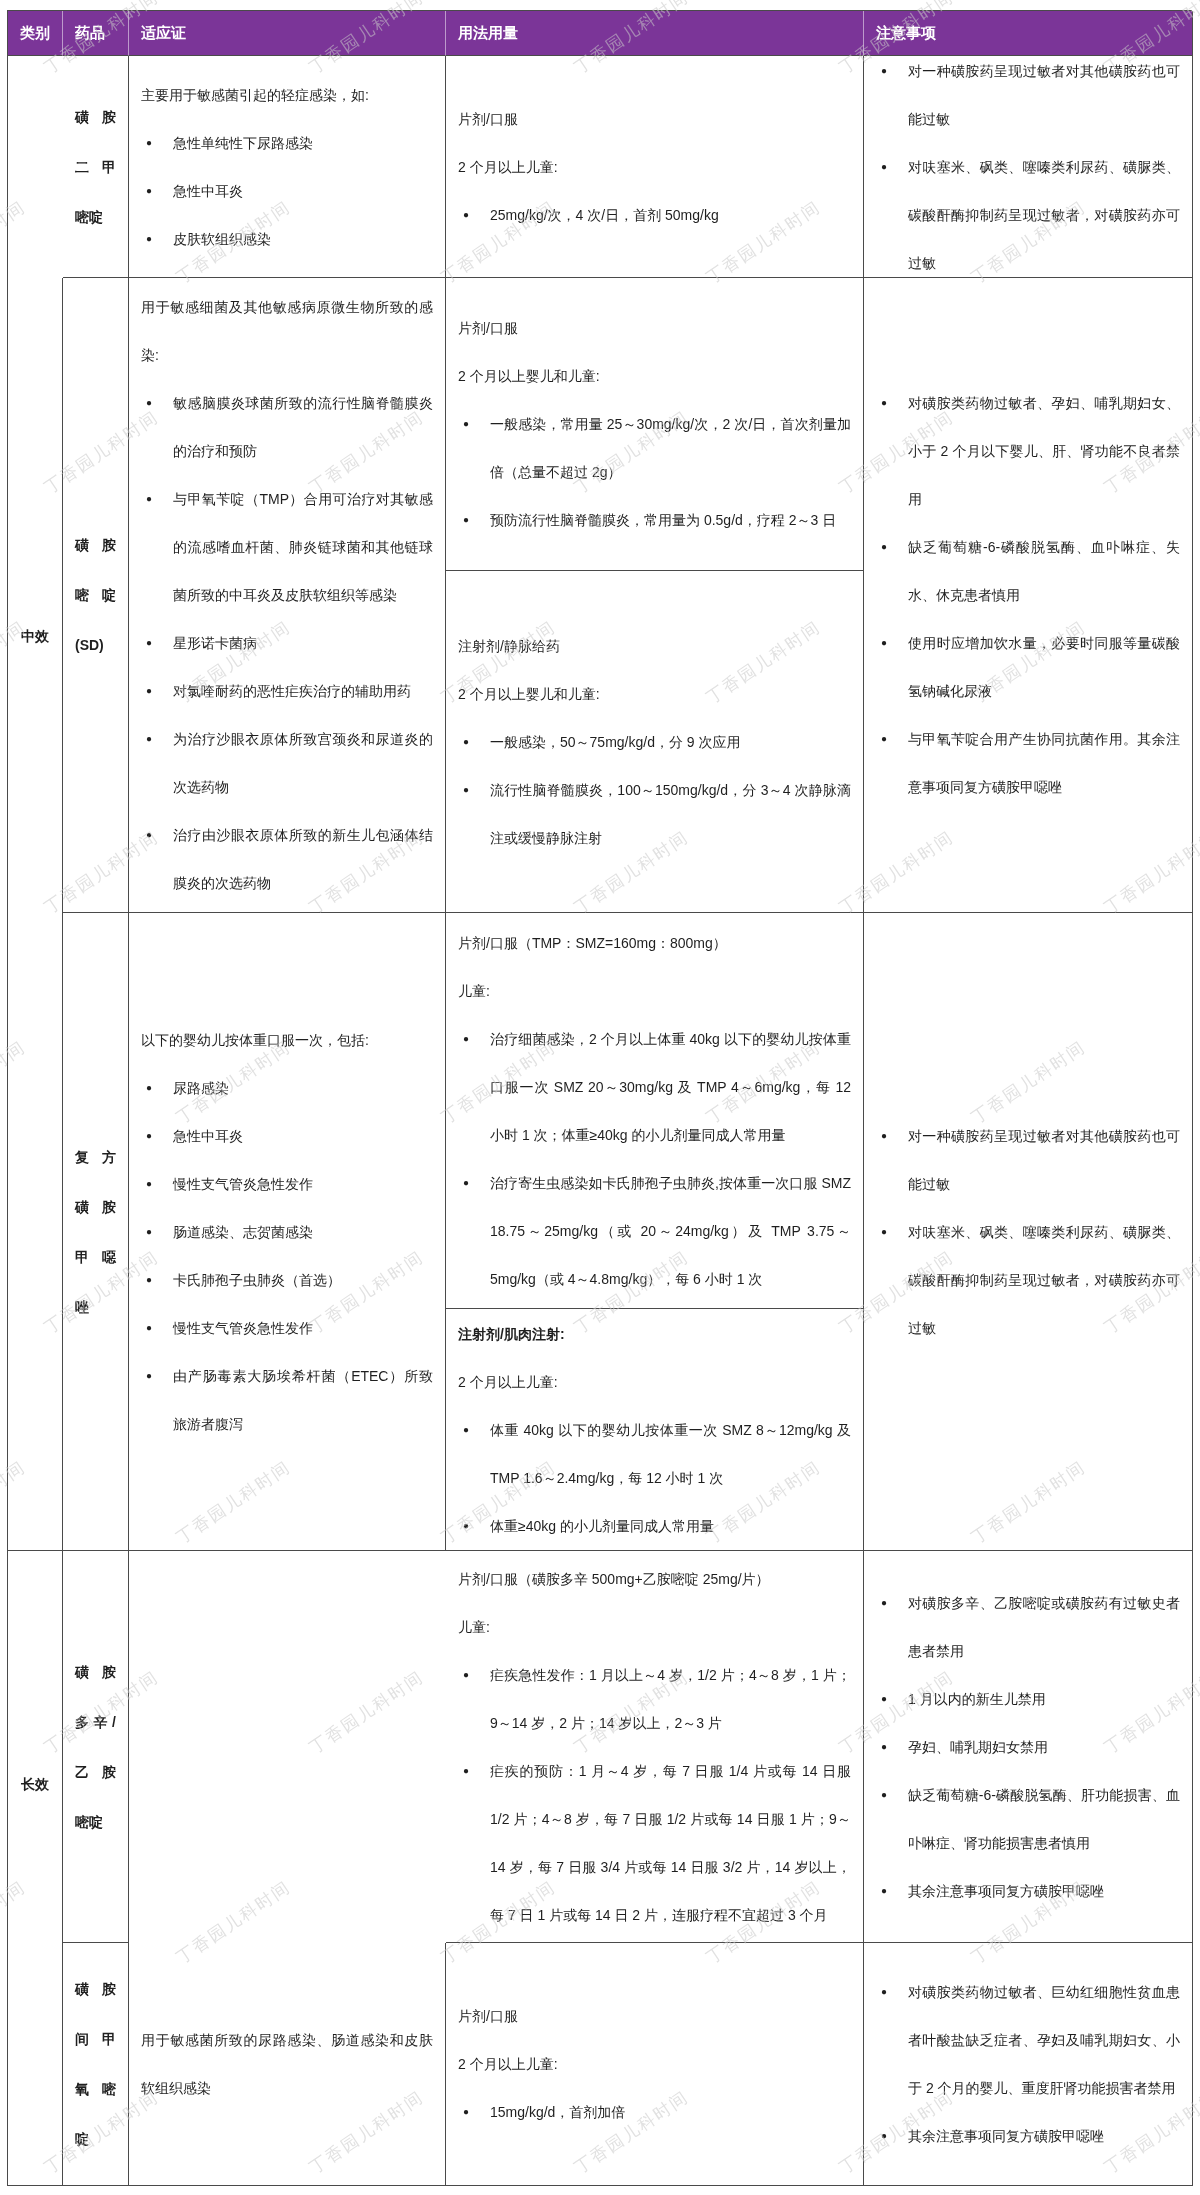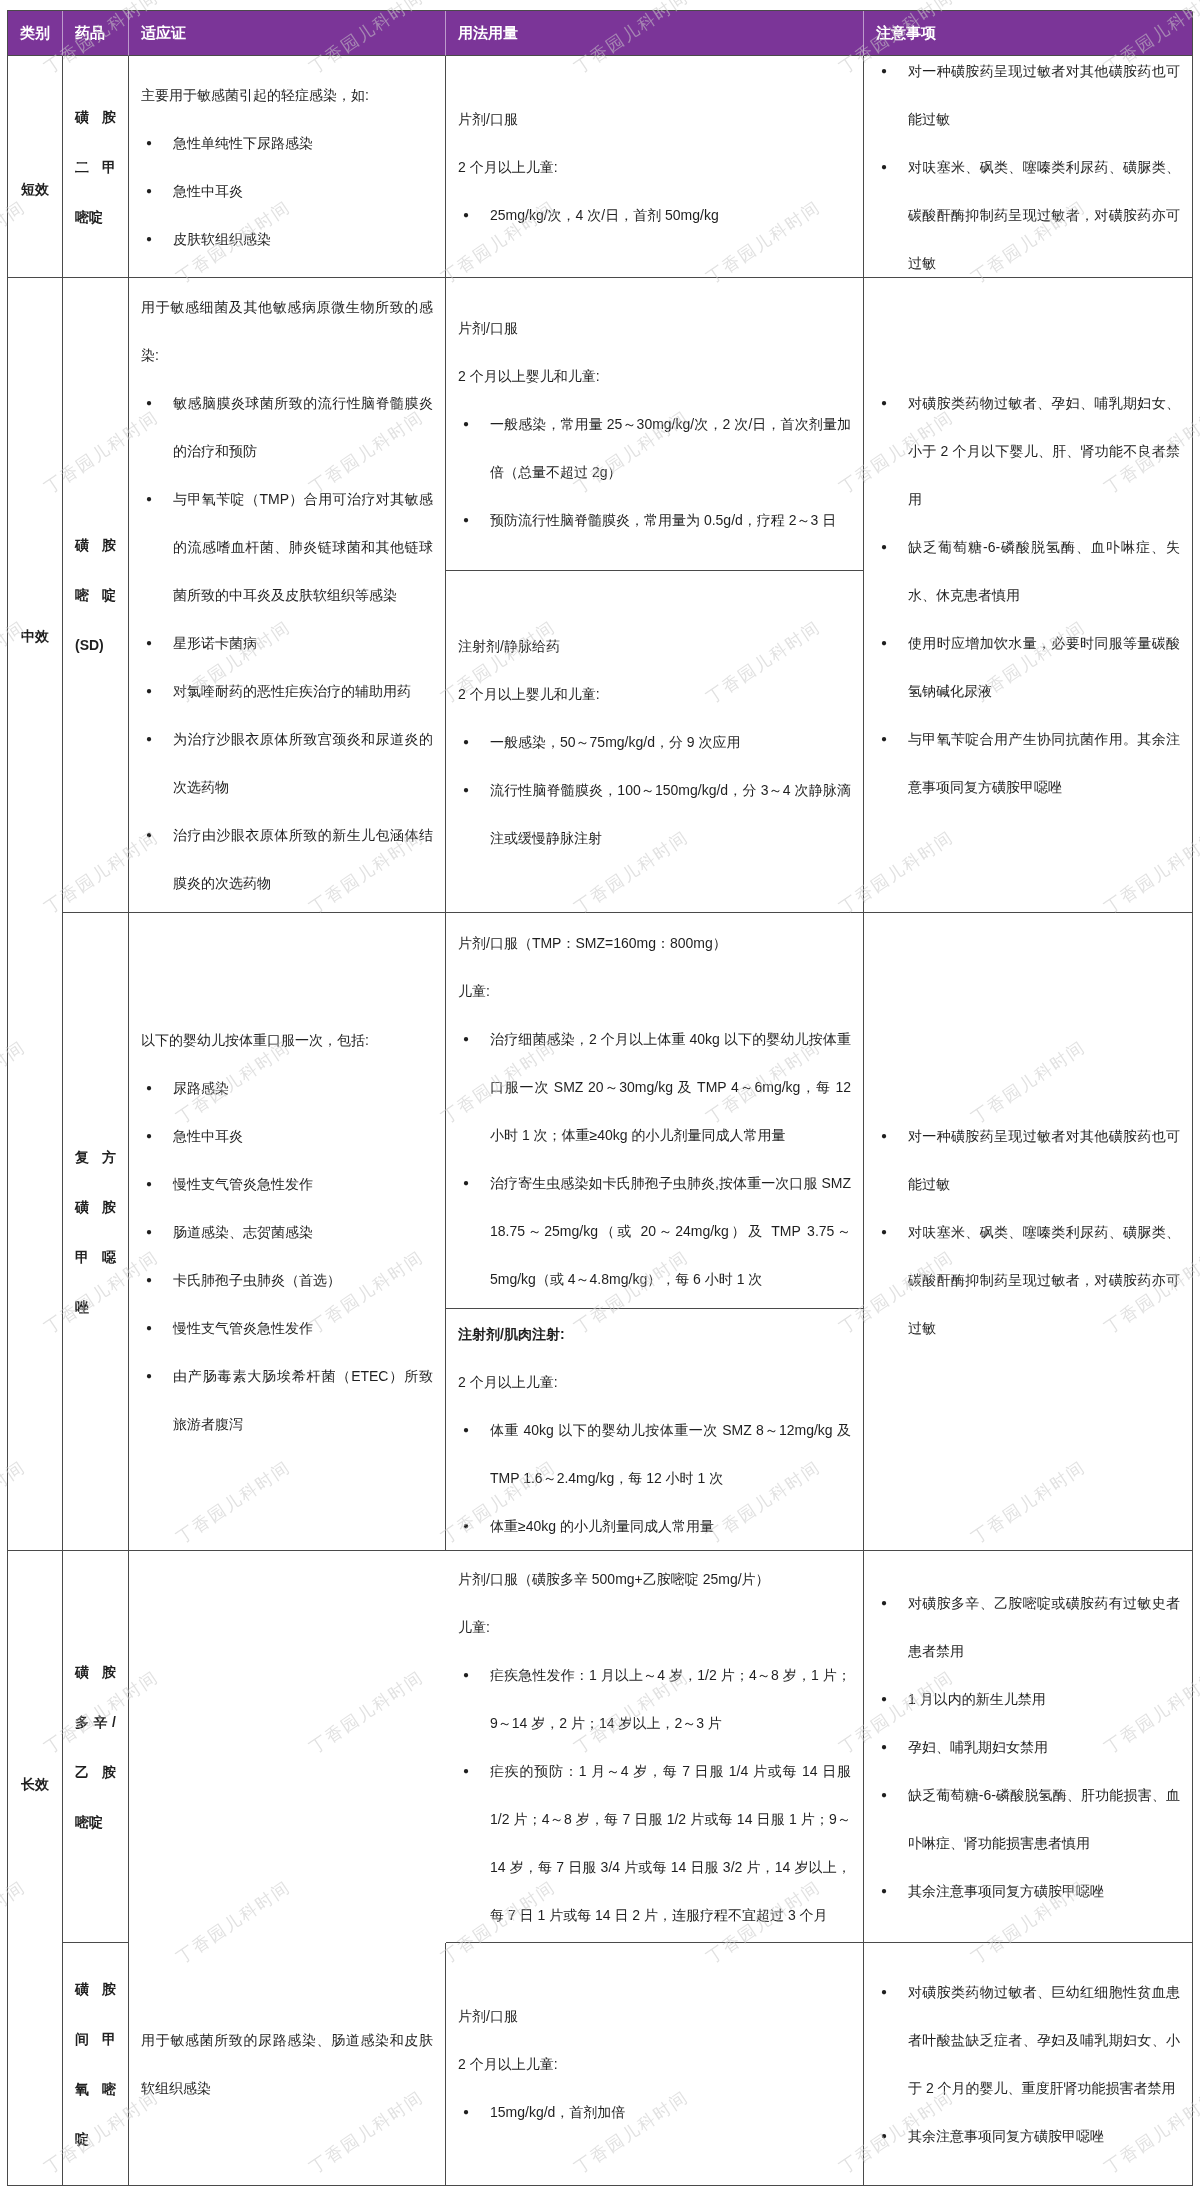--- a/index.html
+++ b/index.html
@@ -61,23 +61,20 @@
 <body>
 
 <div class="tbl">
 
   <div class="th" style="grid-area:1/1/2/2">类别</div>
   <div class="th" style="grid-area:1/2/2/3">药品</div>
   <div class="th" style="grid-area:1/3/2/4">适应证</div>
   <div class="th" style="grid-area:1/4/2/5">用法用量</div>
   <div class="th th-last" style="grid-area:1/5/2/6">注意事项</div>
 
-  <div class="cell cat pt-short" style="grid-area:2/1/3/2">
-    <span>短效</span>
-  </div>
   <div class="cell cat pt-mid" style="grid-area:3/1/7/2">
     <span>中效</span>
   </div>
   <div class="cell cat pt-long" style="grid-area:7/1/9/2">
     <span>长效</span>
   </div>
 
   <div class="cell drug" style="grid-area:2/2/3/3">
     <div class="jname">磺胺二甲嘧啶</div>
   </div>

